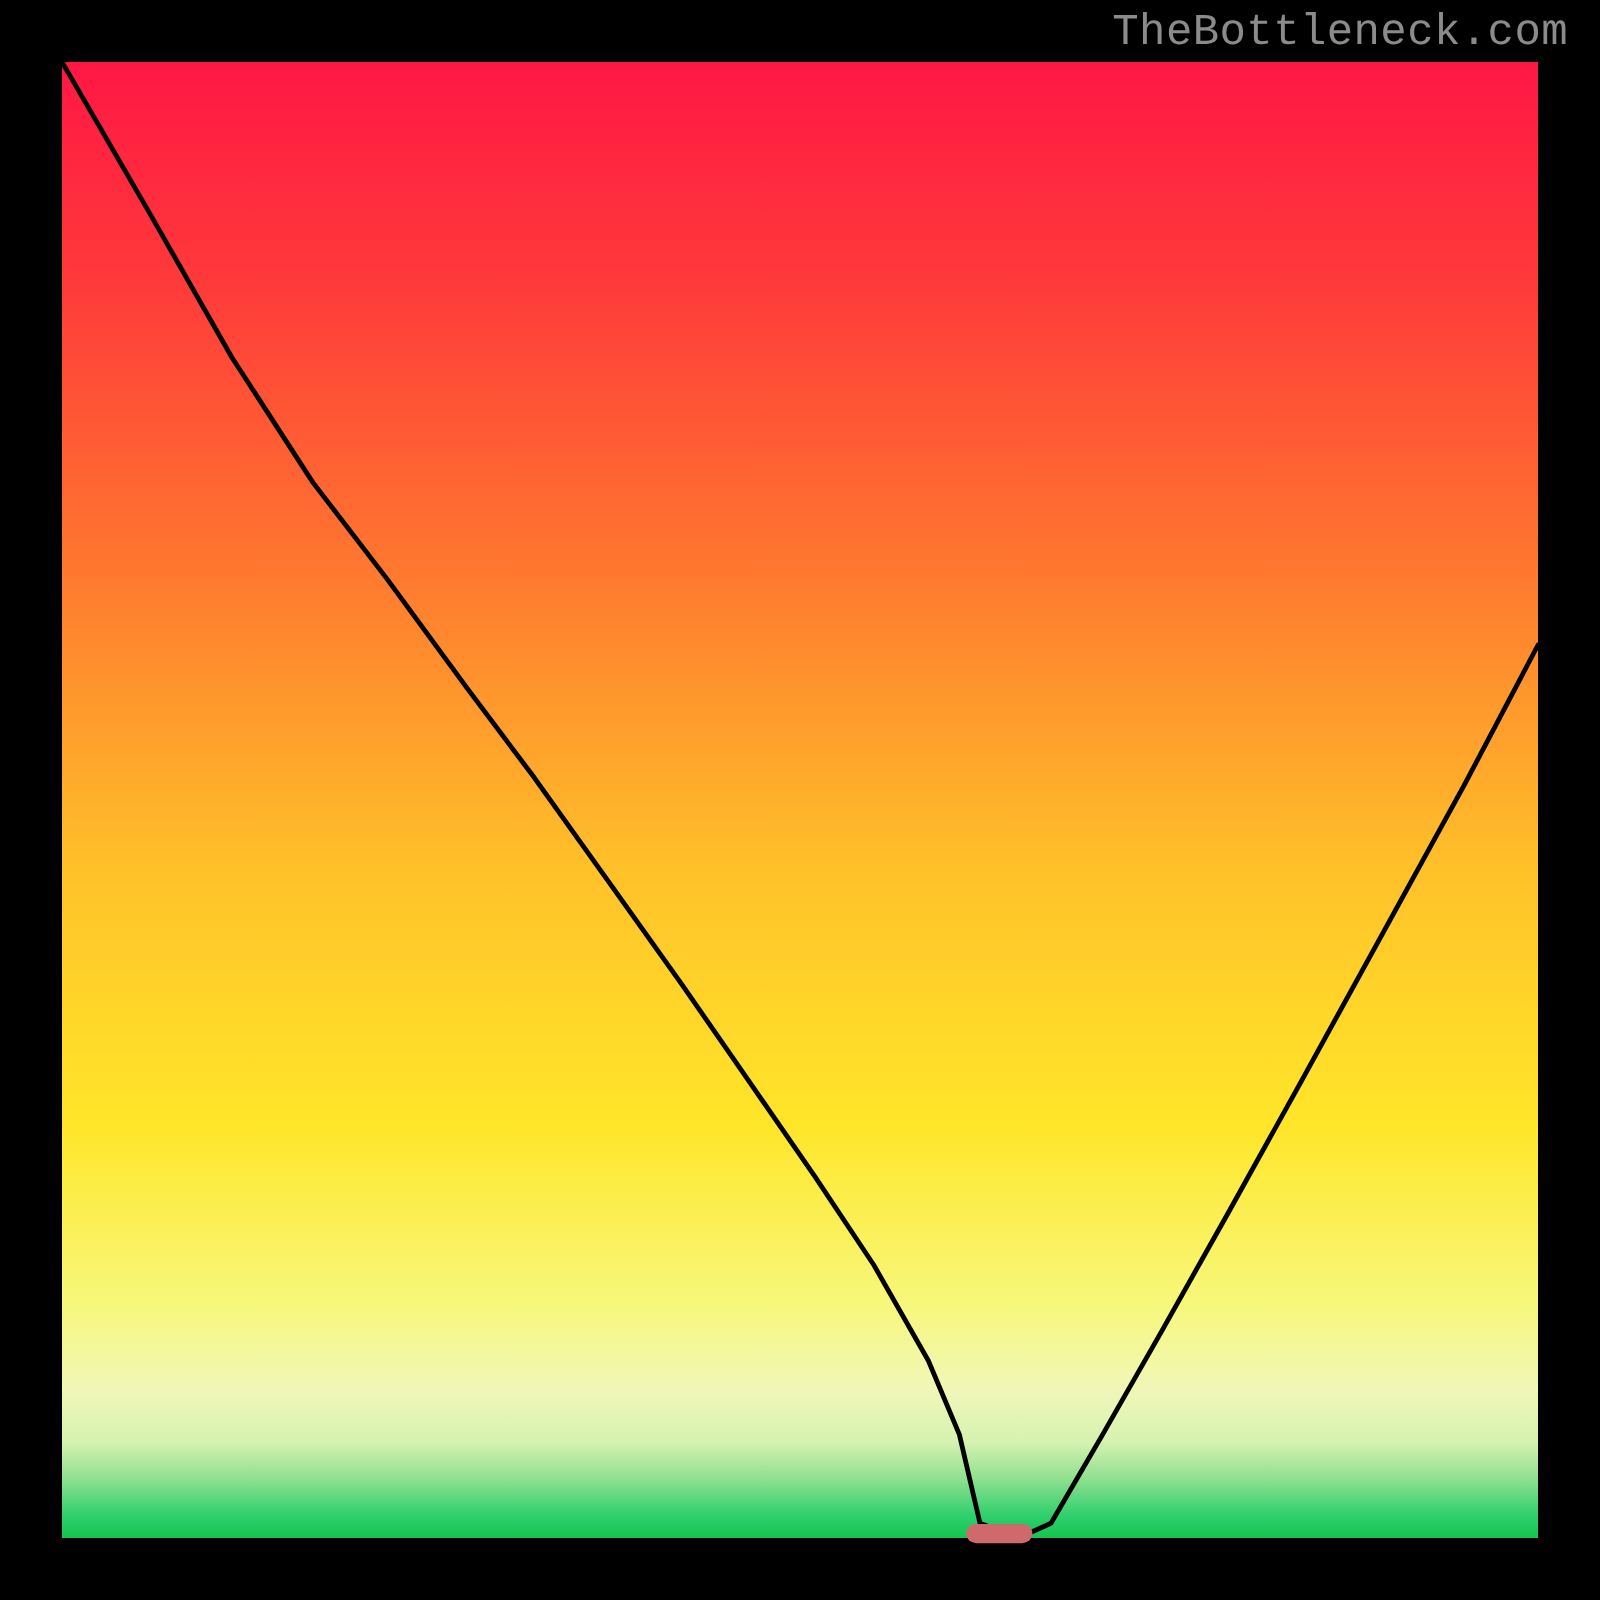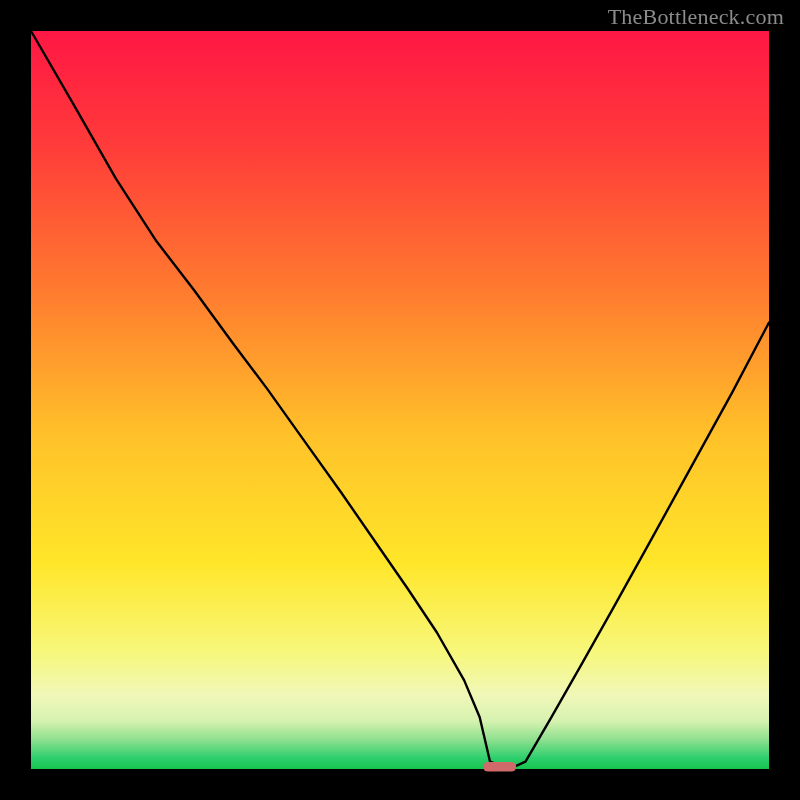--- a/index.html
+++ b/index.html
@@ -12,21 +12,21 @@
   }
   .container {
     position: relative;
     width: 800px;
     height: 800px;
   }
   .watermark {
     position: absolute;
     top: 4px;
     right: 16px;
-    font-family: Liberation Serif, serif;
+    font-family: Liberation Mono, monospace;
     font-size: 22px;
     color: #8b8b8b;
     font-weight: 500;
     letter-spacing: 0.2px;
     z-index: 3;
   }
   svg {
     position: absolute;
     top: 0;
     left: 0;

